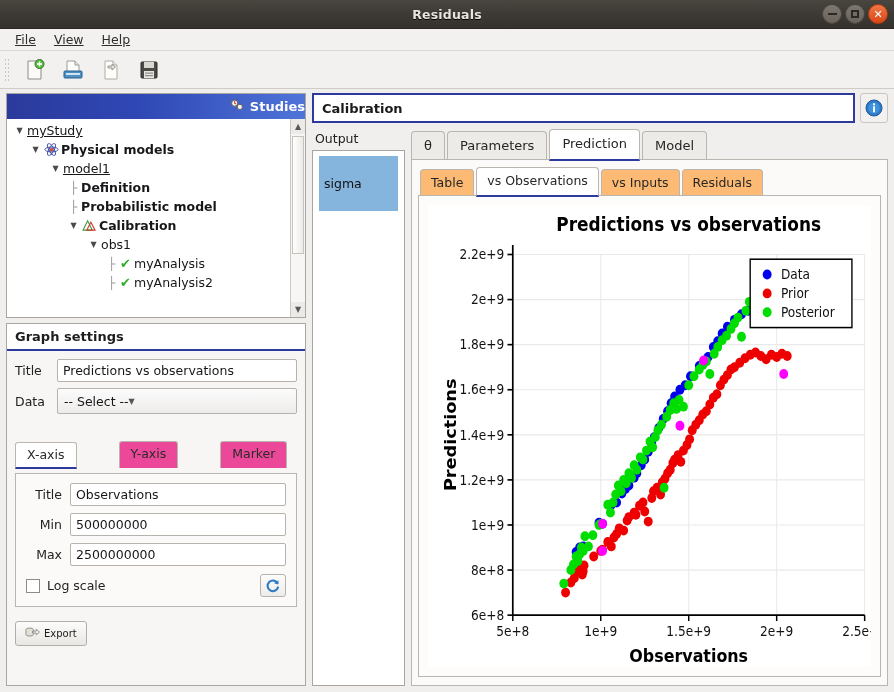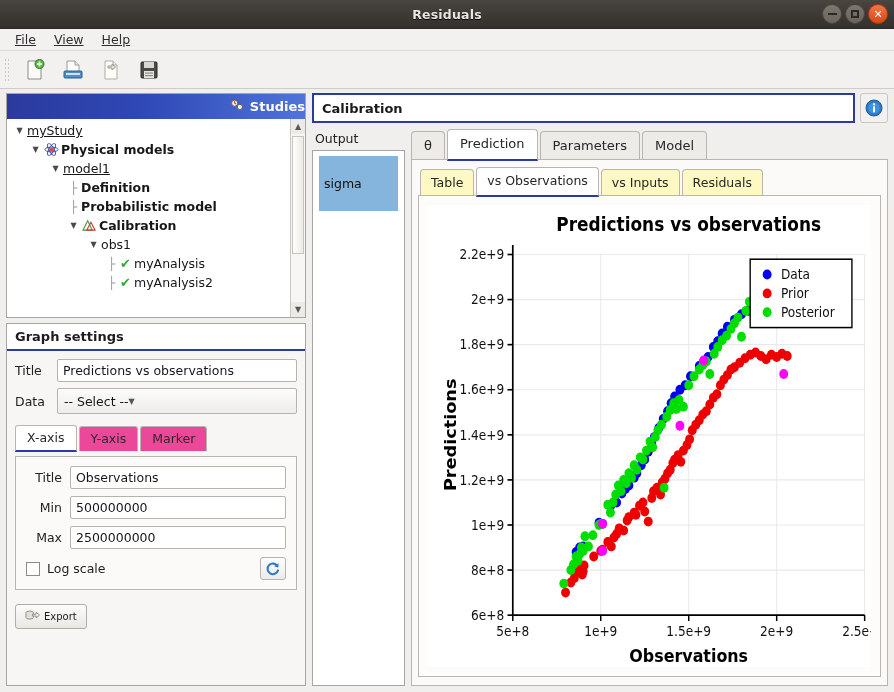--- a/index.html
+++ b/index.html
@@ -90,21 +90,21 @@
            font-weight:bold; font-size:13px; color:#1d1d20; }
   .gsbody { padding:8px 8px 6px 8px; display:flex; flex-direction:column; gap:6px; }
   .frow { display:flex; align-items:center; gap:8px; }
   .frow .flabel { width:34px; font-size:12.5px; color:#222; }
   .inp { flex:1; height:23px; background:#fff; border:1px solid #b6b2ac; border-radius:2px;
          display:flex; align-items:center; padding:0 5px; font-size:12.5px; color:#17171a;}
   .sel { flex:1; height:26px; background:linear-gradient(to bottom,#fcfcfc,#eeecea); border:1px solid #b6b2ac; border-radius:2px;
          display:flex; align-items:center; justify-content:flex-start; padding:0 6px; font-size:12.5px; color:#17171a;}
   .sel .chev { font-size:8px; color:#555; }
 
-  .tabstrip { display:flex; align-items:flex-end; margin-top:4px; position:relative; z-index:2; }
+  .tabstrip { display:flex; margin-top:21px; position:relative; z-index:2;gap:40px; }
   .tabx { padding:4px 11px 5px 11px; font-size:12.5px; background:#ec4899; border:1px solid #b9b5af; border-bottom:none;
           border-radius:3px 3px 0 0; color:#2a2a2a; margin-right:2px; }
   .tabx.active { background:#fff; border-bottom:2px solid #2b3a9c; position:relative; top:1px; padding-bottom:5px;}
   .tabpane { border:1px solid #b9b5af; background:#fbfaf8; padding:9px 10px 9px 10px; margin-top:-1px;
              display:flex; flex-direction:column; gap:7px;}
   .tabpane .flabel { width:36px; text-align:right; }
   .chkrow { display:flex; align-items:center; gap:7px; margin-top:1px;}
   .chk { width:14px; height:14px; border:1px solid #8e8a84; background:#fff; }
   .chklbl { font-size:12.5px; color:#1e1e1e; }
   .refresh { margin-left:auto; width:26px; height:23px; background:linear-gradient(to bottom,#fcfcfc,#ececea);
@@ -126,21 +126,21 @@
   .outlist { flex:1; background:#fff; border:1px solid #a9a5a0; padding:5px 6px 0 6px;}
   .outitem { background:#85b5dd; color:#111; font-size:12.5px; padding:20px 5px; }
 
   .tabcol { flex:1; display:flex; flex-direction:column; }
   .toptabs { display:flex; align-items:flex-end; }
   .ttab { padding:6px 12px 7px 12px; font-size:13px; background:#edebe8; border:1px solid #b9b5af; border-bottom:none;
           border-radius:4px 4px 0 0; color:#262626; margin-right:2px;}
   .ttab.active { background:#fff; border-bottom:2px solid #2b3a9c; padding-bottom:8px; position:relative; top:1px; }
   .toppane { flex:1; border:1px solid #b9b5af; background:#fbfaf8; margin-top:-1px; display:flex; flex-direction:column; padding:6px 6px 8px 6px;}
   .subtabs { display:flex; align-items:flex-end; margin-left:2px;}
-  .stab { padding:5px 10px 6px 10px; font-size:12.5px; background:#fef9c3; border:1px solid #b9b5af; border-bottom:none;
+  .stab { padding:5px 10px 6px 10px; font-size:12.5px; background:#fdba74; border:1px solid #b9b5af; border-bottom:none;
           border-radius:4px 4px 0 0; color:#262626; margin-right:2px;}
   .stab.active { background:#fff; border-bottom:2px solid #2b3a9c; padding-bottom:7px; position:relative; top:1px;}
   .subpane { flex:1; border:1px solid #b9b5af; background:#fdfcfa; margin-top:-1px; padding:9px; display:flex; }
 
   
   .chartwrap { flex:1; background:#fff; position:relative; }
   .chartsvg { display:block; width:100%; height:100%; }
 </style>
 </head>
 <body>
@@ -371,22 +371,22 @@
       <div class="outcol">
         <div class="outlabel">Output</div>
         <div class="outlist">
           <div class="outitem">sigma</div>
         </div>
       </div>
 
       <div class="tabcol">
         <div class="toptabs">
           <span class="ttab">θ</span>
+          <span class="ttab">Parameters</span>
           <span class="ttab active">Prediction</span>
-          <span class="ttab">Parameters</span>
           <span class="ttab">Model</span>
         </div>
 
         <div class="toppane">
           <div class="subtabs">
             <span class="stab">Table</span>
             <span class="stab active">vs Observations</span>
             <span class="stab">vs Inputs</span>
             <span class="stab">Residuals</span>
           </div>

